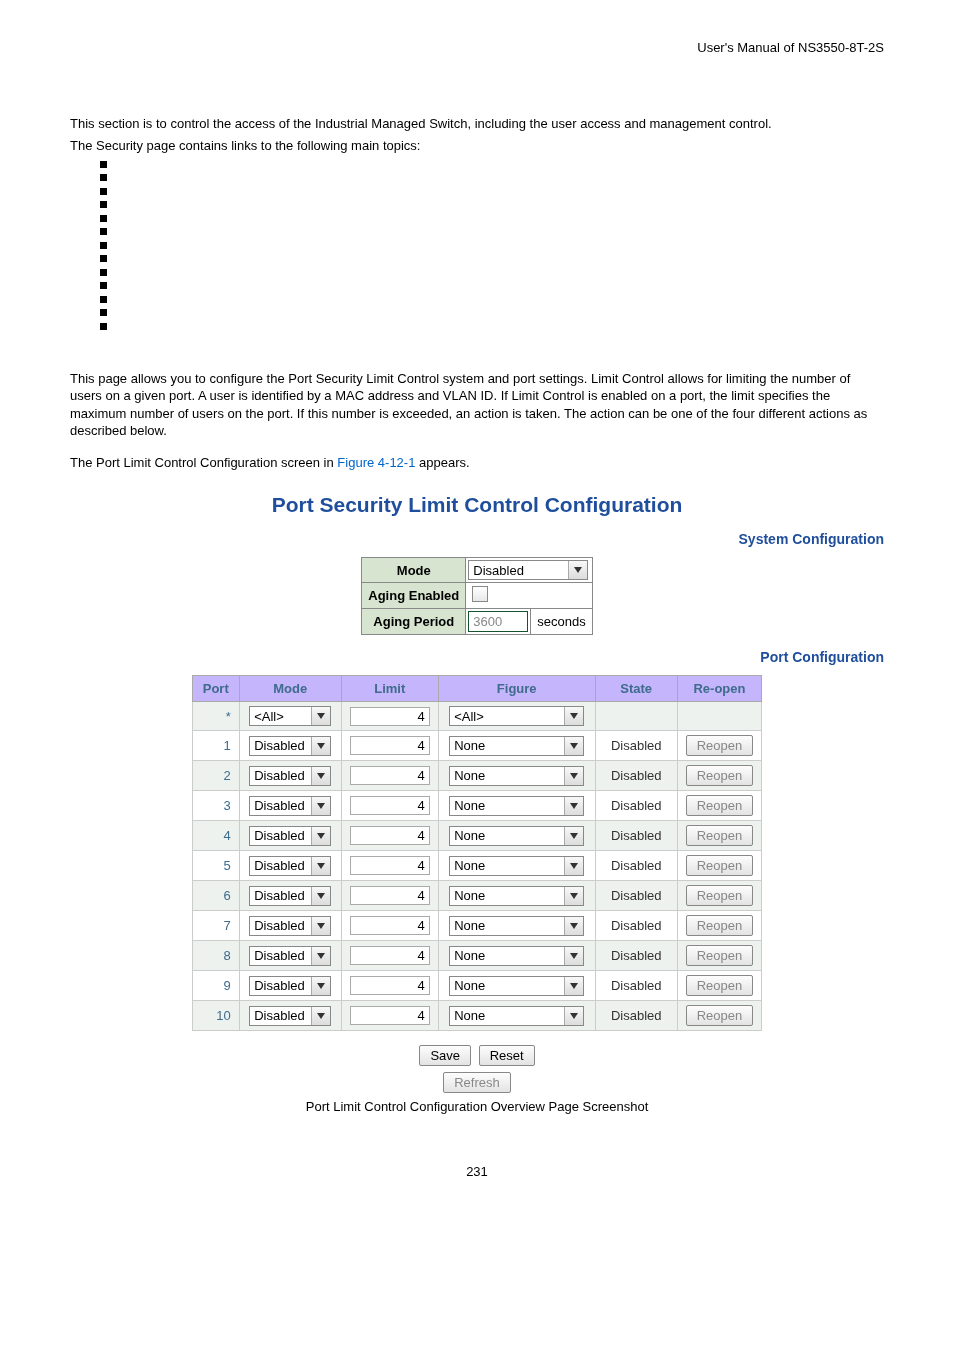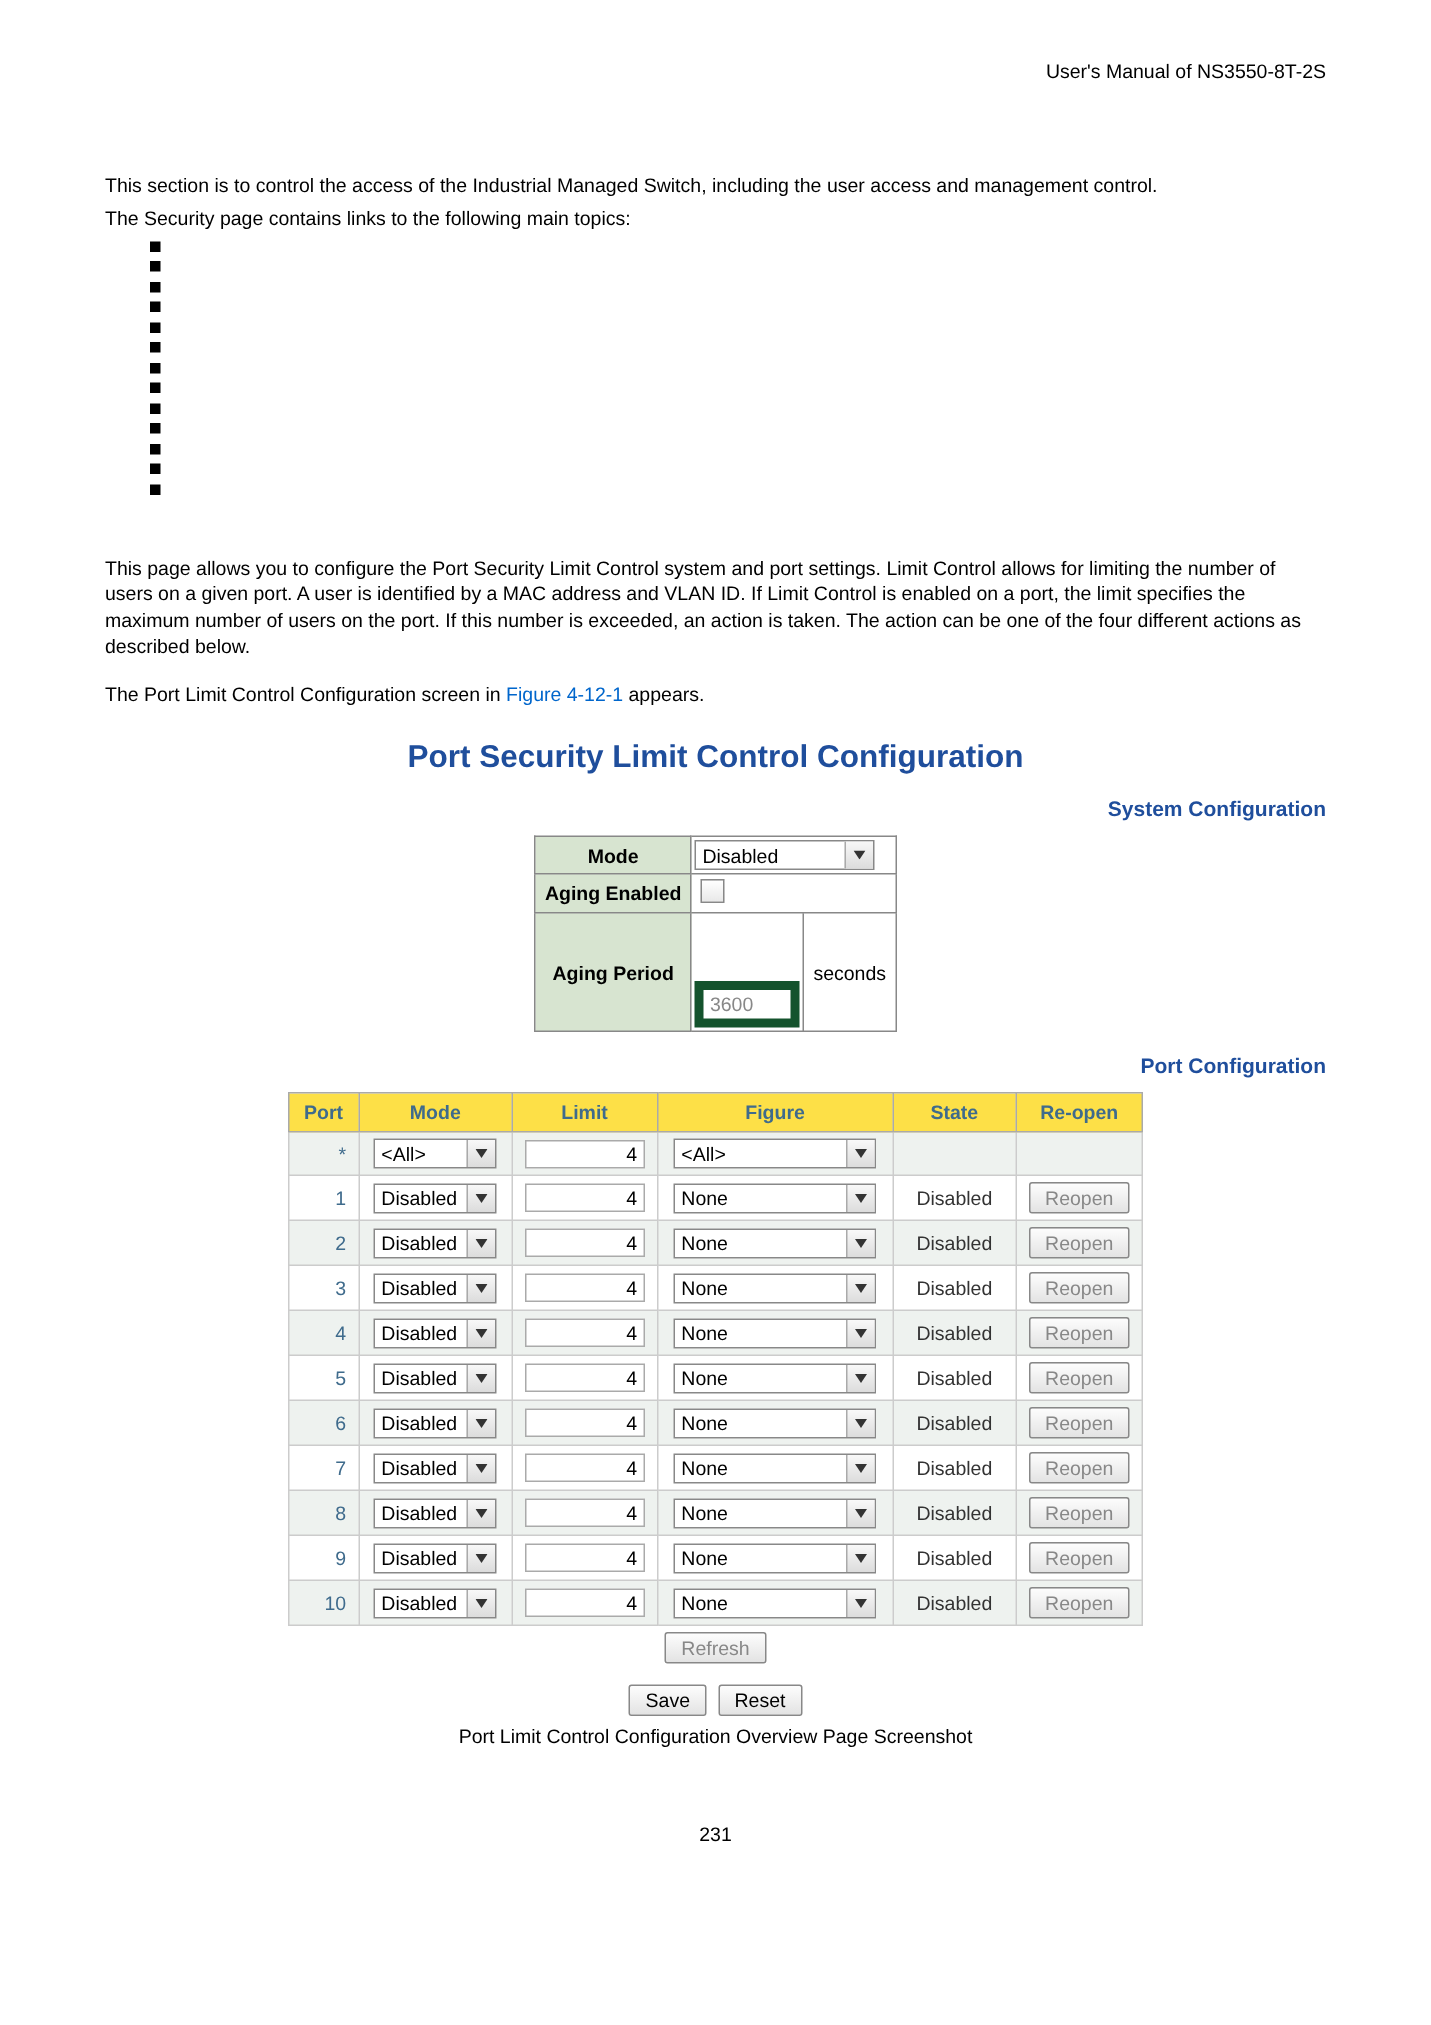--- a/index.html
+++ b/index.html
@@ -101,41 +101,40 @@
     display: block;
   }
   .chk {
     width: 14px;
     height: 14px;
     border: 1px solid #888;
     background: linear-gradient(#fff,#e8e8e8);
     display: inline-block;
   }
   .num-input {
-    border: 6px solid #14532d;
+    border: 1px solid #14532d;
     background: #fff;
     color: #888;
     padding: 2px 4px;
     width: 50px;
     display: inline-block;
     text-align: left;
     font-size: 13px;
-    margin-top: 43px;
   }
   .unit {
     padding-left: 6px;
   }
   table.ports {
     border-collapse: collapse;
     margin: 0 auto;
     font-size: 13px;
   }
   table.ports th {
     border: 1px solid #aaa;
-    background: #fde047;
+    background: #c4b5fd;
     color: #3f6b8c;
     font-weight: bold;
     padding: 5px 10px;
     text-align: center;
   }
   table.ports td {
     border: 1px solid #ccc;
     padding: 4px 8px;
   }
   table.ports tr.odd td { background: #fff; }
@@ -500,23 +499,23 @@
                   </svg>
                 </span>
               </span></td>
             <td class="state-col">Disabled</td>
             <td class="reopen-col"><span class="btn">Reopen</span></td>
           </tr>
         </tbody>
     </table>
   </div>
 
-  <div class="btn-row" style="margin-top:4px;">
-    <span class="btn">Refresh</span>
-  </div>
   <div class="btn-row">
     <span class="btn enabled">Save</span>
     <span class="btn enabled">Reset</span>
   </div>
+  <div class="btn-row" style="margin-top:4px;">
+    <span class="btn">Refresh</span>
+  </div>
   <div class="caption">Port Limit Control Configuration Overview Page Screenshot</div>
 
   <div class="page-num">231</div>
 </div>
 
 </body></html>

